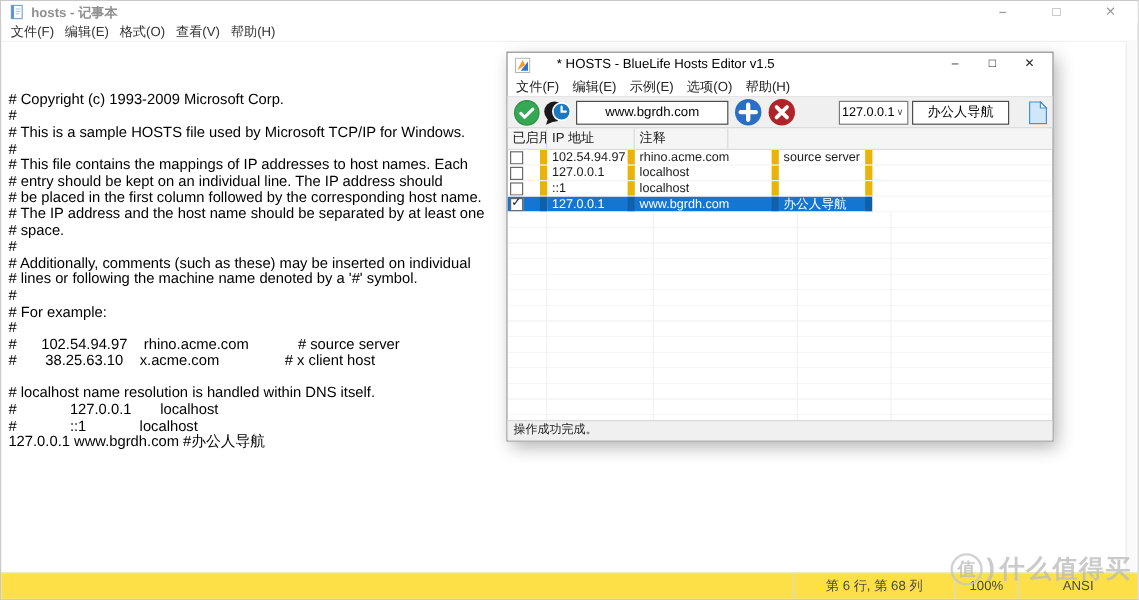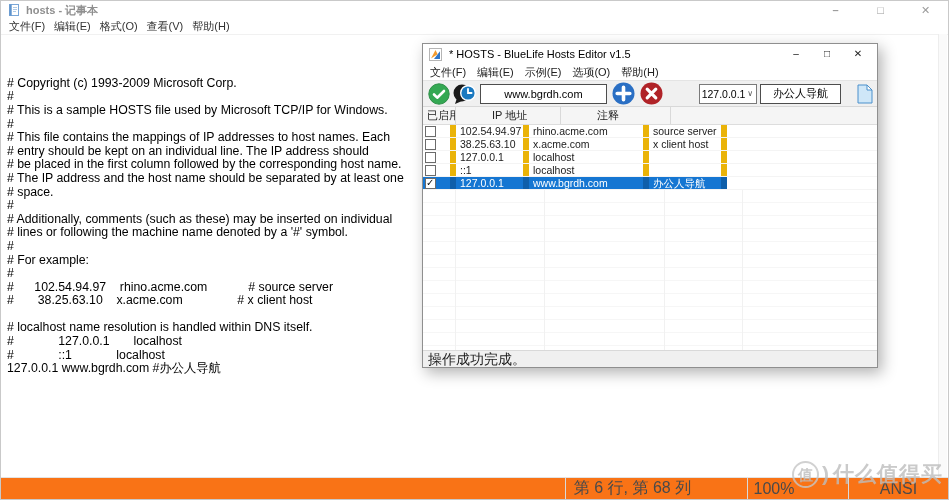--- a/index.html
+++ b/index.html
@@ -19,37 +19,37 @@
   .np-menubar{height:15px;display:flex;gap:9px;padding-left:8px;align-items:center;border-bottom:1px solid #f1f1f1;}
   .np-menu{font-size:11px;color:#333;}
   .np-text{
     position:absolute;top:33px;left:0;right:9px;bottom:22px;
     padding:2px 0 0 6px;font-size:12.3px;line-height:13.6px;color:#000;
     white-space:pre;overflow:hidden;
   }
   .tline{min-height:13.6px;}
   .np-scrollbar{position:absolute;top:33px;right:1px;width:8px;bottom:22px;background:#fafafa;border-left:1px solid #ededed;}
   .np-statusbar{
-    position:absolute;left:0;right:0;bottom:0;height:22px;background:#f97316;
+    position:absolute;left:0;right:0;bottom:0;height:22px;background:#fde047;
     border-top:1px solid #e3e3e3;display:flex;align-items:stretch;
-    font-size:16px;color:#4a4a4a;box-sizing:border-box;gap:48px;
+    font-size:11px;color:#4a4a4a;box-sizing:border-box;
   }
   .np-sfill{flex:1;}
   .np-sseg{border-left:1px solid #d9d9d9;display:flex;align-items:center;justify-content:center;box-sizing:border-box;white-space:nowrap;overflow:hidden;}
   .w1{width:134px}.w2{width:53px}.w3{width:97px}.w4{width:100px}
 
   
   .bl-window{
     position:absolute;left:422px;top:43px;width:456px;height:325px;
     background:#fff;border:1px solid #8f8f8f;box-sizing:border-box;
     box-shadow:4px 5px 14px rgba(0,0,0,.30);
     display:flex;flex-direction:column;z-index:10;
   }
   .bl-titlebar{height:20px;display:flex;align-items:center;padding-left:6px;flex:0 0 auto;}
-  .bl-title{font-size:11px;color:#000;margin-left:7px;white-space:nowrap;}
+  .bl-title{font-size:11px;color:#000;margin-left:22px;white-space:nowrap;}
   .bl-controls{margin-left:auto;display:flex;gap:5px;margin-right:6px;}
   .bl-ctl{width:26px;text-align:center;font-size:10px;color:#222;line-height:20px;cursor:default;}
   .bl-menubar{height:16px;display:flex;gap:11px;padding-left:7px;align-items:center;flex:0 0 auto;}
   .bl-menu{font-size:11px;color:#222;}
   .bl-toolbar{
     height:27px;background:#f0f0f0;border-top:1px solid #e4e4e4;border-bottom:1px solid #d8d8d8;
     display:flex;align-items:center;flex:0 0 auto;box-sizing:border-box;
   }
   .tb-btn{display:flex;align-items:center;cursor:default;}
   .m5{margin-left:5px}.m3{margin-left:3px}.m4{margin-left:4px}
@@ -60,41 +60,41 @@
   .tb-comment{width:81px;}
   .tb-select{
     height:20px;width:58px;margin-left:36px;border:1px solid #7a7a7a;background:#fff;
     display:flex;align-items:center;box-sizing:border-box;cursor:default;
   }
   .tb-select-text{flex:1;text-align:center;font-size:10.5px;color:#000;}
   .tb-chevron{font-size:8px;color:#555;margin-right:3px;}
   .tb-file{margin-left:auto;margin-right:4px;display:flex;}
 
   .bl-table{flex:1;display:flex;flex-direction:column;overflow:hidden;}
-  .bl-header{height:17px;display:flex;background:#f5f5f5;border-bottom:1px solid #dddddd;flex:0 0 auto;font-size:11px;color:#222;gap:32px;}
+  .bl-header{height:17px;display:flex;background:#f5f5f5;border-bottom:1px solid #dddddd;flex:0 0 auto;font-size:11px;color:#222;}
   .bl-hcell{line-height:16px;padding-left:4px;border-right:1px solid #d9d9d9;box-sizing:border-box;white-space:nowrap;overflow:hidden;}
   .c-en{width:33px}.c-ip{width:73px}.c-host{width:120px}.c-comment{width:78px}
   .c-rest{flex:1;border-right:none !important;}
   .bl-row{height:13px;display:flex;font-size:10.5px;line-height:12px;color:#1a1a1a;border-bottom:1px solid #f4f4f4;box-sizing:border-box;flex:0 0 auto;}
   .bl-cell{padding-left:4px;box-sizing:border-box;border-right:6px solid #eab308;white-space:nowrap;overflow:hidden;}
   .cell-en{display:flex;align-items:center;padding-left:2px;}
   .checkbox{width:9px;height:9px;border:1px solid #6b6b6b;background:#fff;position:relative;box-sizing:content-box;}
   .checkbox.checked::after{content:"✓";position:absolute;top:-2px;left:0px;font-size:10px;color:#111;font-weight:bold;}
   .bl-row.selected .bl-cell:not(.c-rest){background:#1576d2;color:#fff;border-right-color:#0f5faa;}
   .bl-row.selected .c-rest{background:#fff;}
   .bl-filler{
     flex:1;
     background:
       linear-gradient(#f1f1f1,#f1f1f1) 32px 0/1px 100% no-repeat,
       linear-gradient(#f1f1f1,#f1f1f1) 121px 0/1px 100% no-repeat,
       linear-gradient(#f1f1f1,#f1f1f1) 241px 0/1px 100% no-repeat,
       linear-gradient(#f1f1f1,#f1f1f1) 319px 0/1px 100% no-repeat,
       repeating-linear-gradient(to bottom,#ffffff 0 12px,#f6f6f6 12px 13px);
   }
-  .bl-statusbar{height:17px;background:#f0f0f0;border-top:1px solid #d9d9d9;font-size:14px;color:#222;line-height:16px;padding-left:5px;flex:0 0 auto;box-sizing:border-box;}
+  .bl-statusbar{height:17px;background:#f0f0f0;border-top:1px solid #d9d9d9;font-size:10px;color:#222;line-height:16px;padding-left:5px;flex:0 0 auto;box-sizing:border-box;}
 
   
   .watermark{
     position:absolute;right:6px;bottom:12px;z-index:50;
     display:flex;align-items:center;gap:3px;
     font-size:21px;color:#bdbdbd;opacity:.8;letter-spacing:1px;font-weight:bold;
   }
   .wm-badge{width:23px;height:23px;border:2px solid #c6c6c6;border-radius:50%;font-size:15px;line-height:23px;text-align:center;letter-spacing:0;flex:0 0 auto;}
 </style>
 </head>
@@ -222,29 +222,20 @@
         <div class="bl-row">
           <span class="bl-cell c-en cell-en">
             <span class="checkbox"></span>
           </span>
           <span class="bl-cell c-ip">102.54.94.97</span>
           <span class="bl-cell c-host">rhino.acme.com</span>
           <span class="bl-cell c-comment">source server</span>
           <span class="bl-cell c-rest"></span>
         </div>
 
-        <div class="bl-row">
-          <span class="bl-cell c-en cell-en">
-            <span class="checkbox"></span>
-          </span>
-          <span class="bl-cell c-ip">38.25.63.10</span>
-          <span class="bl-cell c-host">x.acme.com</span>
-          <span class="bl-cell c-comment">x client host</span>
-          <span class="bl-cell c-rest"></span>
-        </div>
 
         <div class="bl-row">
           <span class="bl-cell c-en cell-en">
             <span class="checkbox"></span>
           </span>
           <span class="bl-cell c-ip">127.0.0.1</span>
           <span class="bl-cell c-host">localhost</span>
           <span class="bl-cell c-comment"></span>
           <span class="bl-cell c-rest"></span>
         </div>

